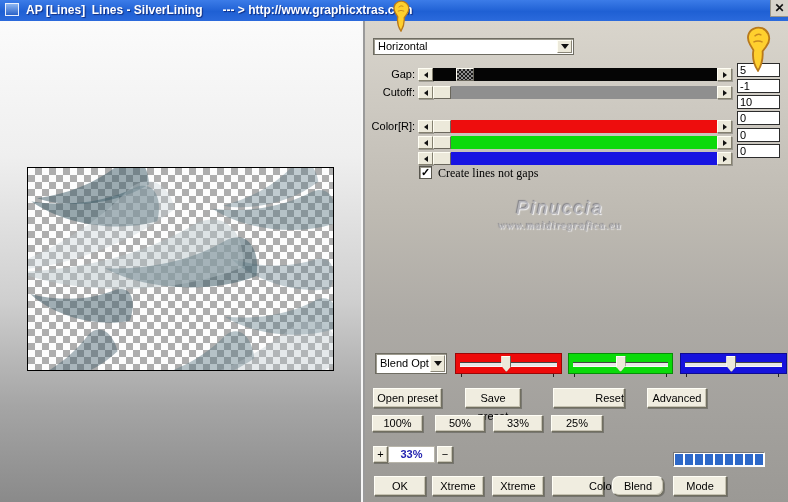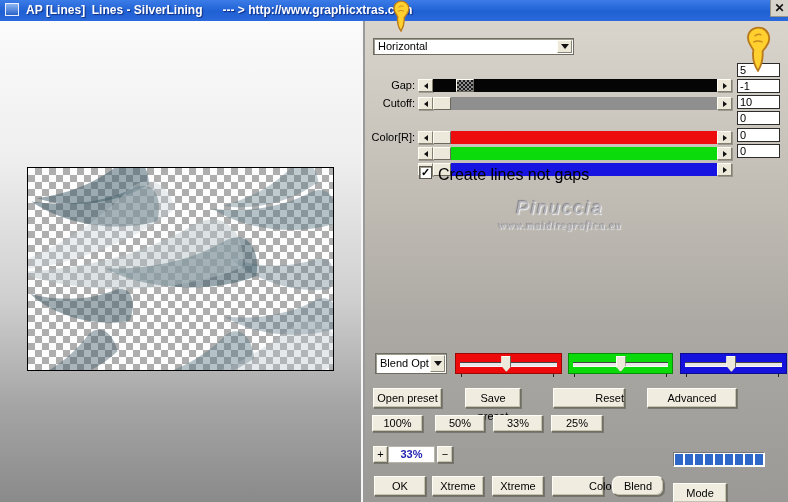--- a/index.html
+++ b/index.html
@@ -35,21 +35,21 @@
   
   .combo{position:absolute;background:#fff;border:1px solid #6e6c62;
     box-shadow:inset 1px 1px 0 #9d9a8e;}
   .combo-text{position:absolute;left:4px;top:1px;font-size:11px;color:#000;white-space:nowrap;overflow:hidden;}
   .combo-arrow{position:absolute;right:1px;top:1px;bottom:1px;width:15px;background:#ece9da;
     border:1px solid #8a8678;border-top-color:#fffef4;border-left-color:#fffef4;
     display:flex;align-items:center;justify-content:center;}
   .tri-d{width:0;height:0;border-left:4px solid transparent;border-right:4px solid transparent;border-top:5px solid #111;}
 
   
-  .srow{position:absolute;left:0;width:423px;height:13px;margin-top:11px;}
+  .srow{position:absolute;left:0;width:423px;height:13px;}
   .slabel{position:absolute;left:0;top:0;width:50px;text-align:right;font-size:11px;color:#000;line-height:13px;}
   .sbtn{position:absolute;top:0;width:15px;height:13px;background:#ece9da;border:1px solid #84806f;
     border-top-color:#fffef4;border-left-color:#fffef4;box-shadow:1px 1px 0 rgba(70,70,60,.35);
     display:flex;align-items:center;justify-content:center;}
   .sbtn.l{left:53px}.sbtn.r{left:352px}
   .tri-l{width:0;height:0;border-top:3px solid transparent;border-bottom:3px solid transparent;border-right:4px solid #111;}
   .tri-r{width:0;height:0;border-top:3px solid transparent;border-bottom:3px solid transparent;border-left:4px solid #111;}
   .strack{position:absolute;left:68px;top:0;width:284px;height:13px;background:#000;}
   .sthumb{position:absolute;top:0;width:18px;height:13px;background:#ece9da;
     border:1px solid #6a675c;border-top-color:#fffef4;border-left-color:#fffef4;}
@@ -57,21 +57,21 @@
       linear-gradient(45deg,#1d1d1d 25%,transparent 25%,transparent 75%,#1d1d1d 75%),
       linear-gradient(45deg,#1d1d1d 25%,#8d8d8d 25%,#8d8d8d 75%,#1d1d1d 75%);
     background-size:4px 4px;background-position:0 0,2px 2px;}
   .vbox{position:absolute;left:372px;width:43px;height:14px;background:#fff;border:1px solid #2c2c2c;
     font-size:11px;line-height:12px;color:#000;padding-left:2px;}
 
   
   .cb-box{position:absolute;left:54px;top:145px;width:13px;height:13px;background:#fff;
     border:1px solid #58564e;box-shadow:inset 1px 1px 0 #9d9a8e;
     font-size:11px;font-weight:bold;line-height:11px;text-align:center;color:#000;}
-  .cb-label{position:absolute;left:73px;top:145px;font-size:16px;color:#000;}
+  .cb-label{position:absolute;left:73px;top:145px;font-size:12px;color:#000;font-family:Liberation Serif, serif;}
 
   
   .wm{position:absolute;left:95px;top:176px;width:200px;text-align:center;}
   .wm-name{font-family:Liberation Sans, sans-serif;font-style:italic;font-size:19px;letter-spacing:2px;
     color:#b4b4ba;text-shadow:1px 1px 1px #f2f2f4,-1px -1px 1px #84848a;}
   .wm-site{font-family:"Liberation Serif",serif;font-style:italic;font-size:11px;letter-spacing:1px;
     color:#b0b0b6;text-shadow:1px 1px 1px #eeeef0,-1px -1px 1px #87878d;}
 
   
   .btrack{position:absolute;top:332px;height:21px;border:1px solid rgba(0,0,0,.35);}
@@ -238,21 +238,21 @@
     <div class="btrack" style="left: 203px; width: 105px; background: rgb(10, 218, 10);">
       <div class="bthumb" style="left: 50%;"></div>
     </div>
     <div class="btrack" style="left: 315px; width: 107px; background: rgb(21, 18, 221);">
       <div class="bthumb" style="left: 48%;"></div>
     </div>
 
     <div class="btn h19" style="left:8px;top:367px;width:69px;">Open preset</div>
     <div class="btn h19" style="left:100px;top:367px;width:56px;">Save preset</div>
     <div class="btn h19" style="left:188px;top:367px;width:72px;text-align:right;">Reset</div>
-    <div class="btn h19" style="left:282px;top:367px;width:90px;">Advanced</div>
+    <div class="btn h19" style="left:282px;top:367px;width:60px;">Advanced</div>
 
     <div class="btn h17" style="left:7px;top:394px;width:51px;">100%</div>
     <div class="btn h17" style="left:70px;top:394px;width:50px;">50%</div>
     <div class="btn h17" style="left:128px;top:394px;width:50px;">33%</div>
     <div class="btn h17" style="left:186px;top:394px;width:52px;">25%</div>
 
     <div class="btn h17" style="left:8px;top:425px;width:15px;">+</div>
     <div class="zfield">33%</div>
     <div class="btn h17" style="left:72px;top:425px;width:16px;">−</div>
 
@@ -266,21 +266,21 @@
         <div class="pseg" style="background: rgb(45, 104, 200);"></div>
         <div class="pseg" style="background: rgb(45, 104, 200);"></div>
         <div class="pseg" style="background: rgb(45, 104, 200);"></div>
       </div>
 
     <div class="btn h19" style="left:9px;top:455px;width:52px;">OK</div>
     <div class="btn h19" style="left:67px;top:455px;width:52px;">Xtreme</div>
     <div class="btn h19" style="left:127px;top:455px;width:52px;">Xtreme</div>
     <div class="btn h19" style="left:187px;top:455px;width:52px;padding-left:36px;">Color</div>
     <div class="btn h19" style="left:247px;top:455px;width:52px;border-radius:7px;">Blend</div>
-    <div class="btn h19" style="left:308px;top:455px;width:54px;margin-top:7px;">Mode</div>
+    <div class="btn h19" style="left:308px;top:455px;width:54px;">Mode</div>
   </div>
 
   <div class="hand" style="left:389px;top:0;width:24px;height:32px;">
     <svg width="24" height="32" viewBox="0 0 26 40">
       <path d="M13,39 C9,33 8,27 9,21 L6,16 C3,11 4,5 9,2.5 C14,0 20,2 22,7 C23.5,11 22.5,15 20,18 L17,22 C17.5,28 16,34 13,39 Z" fill="#FFD02E" stroke="#B8791B" stroke-width="1.6"></path>
       <path d="M10,9 q3,-3 6,-1 M9,14 q4,-2 8,0" stroke="#C98A1F" stroke-width="1.2" fill="none"></path>
     </svg>
   </div>
   <div class="hand" style="left:743px;top:26px;width:30px;height:46px;">
     <svg width="30" height="46" viewBox="0 0 26 40">

